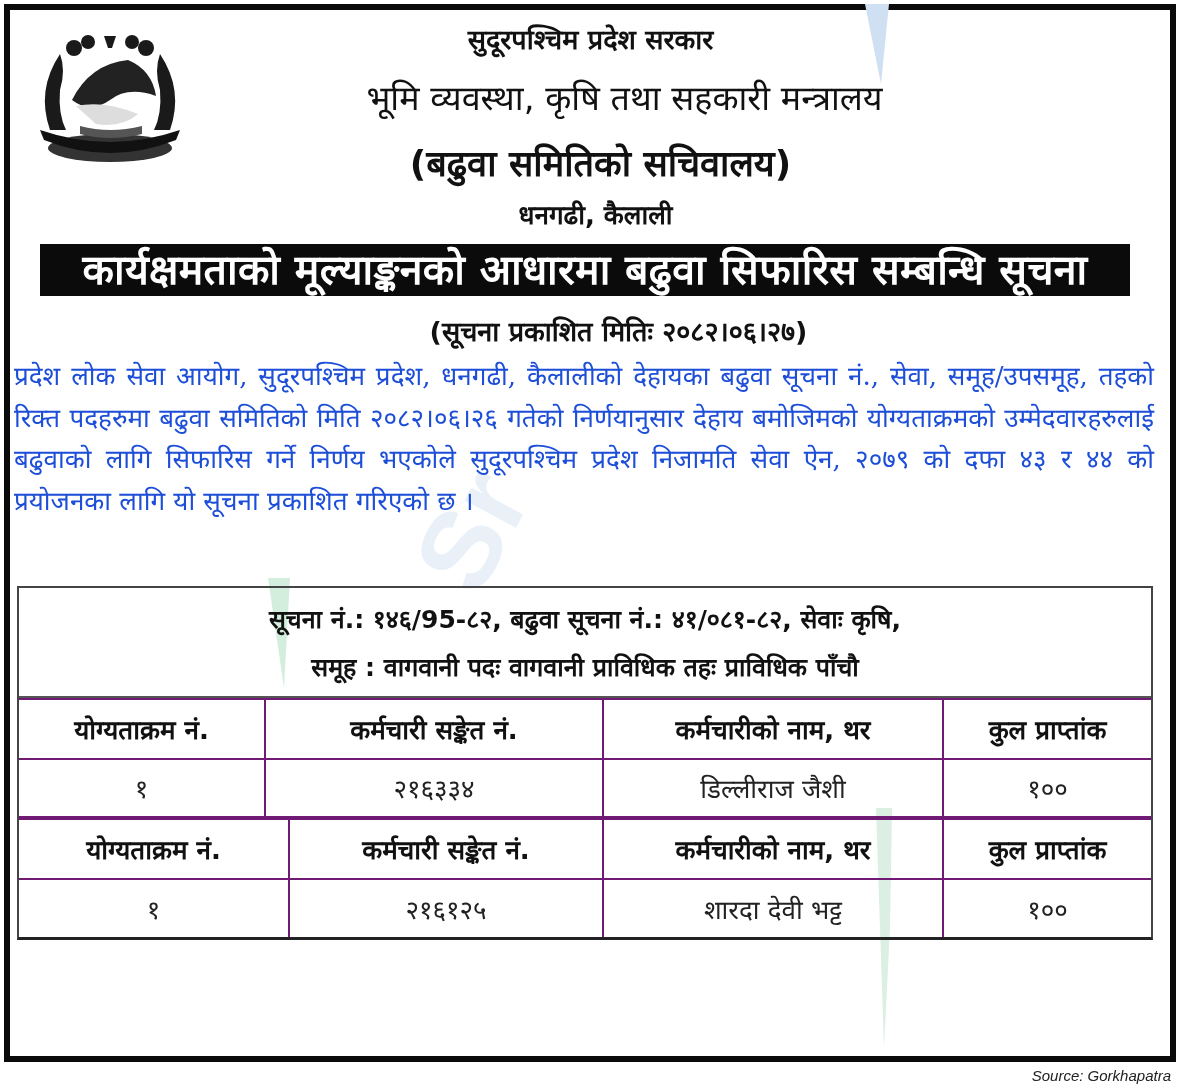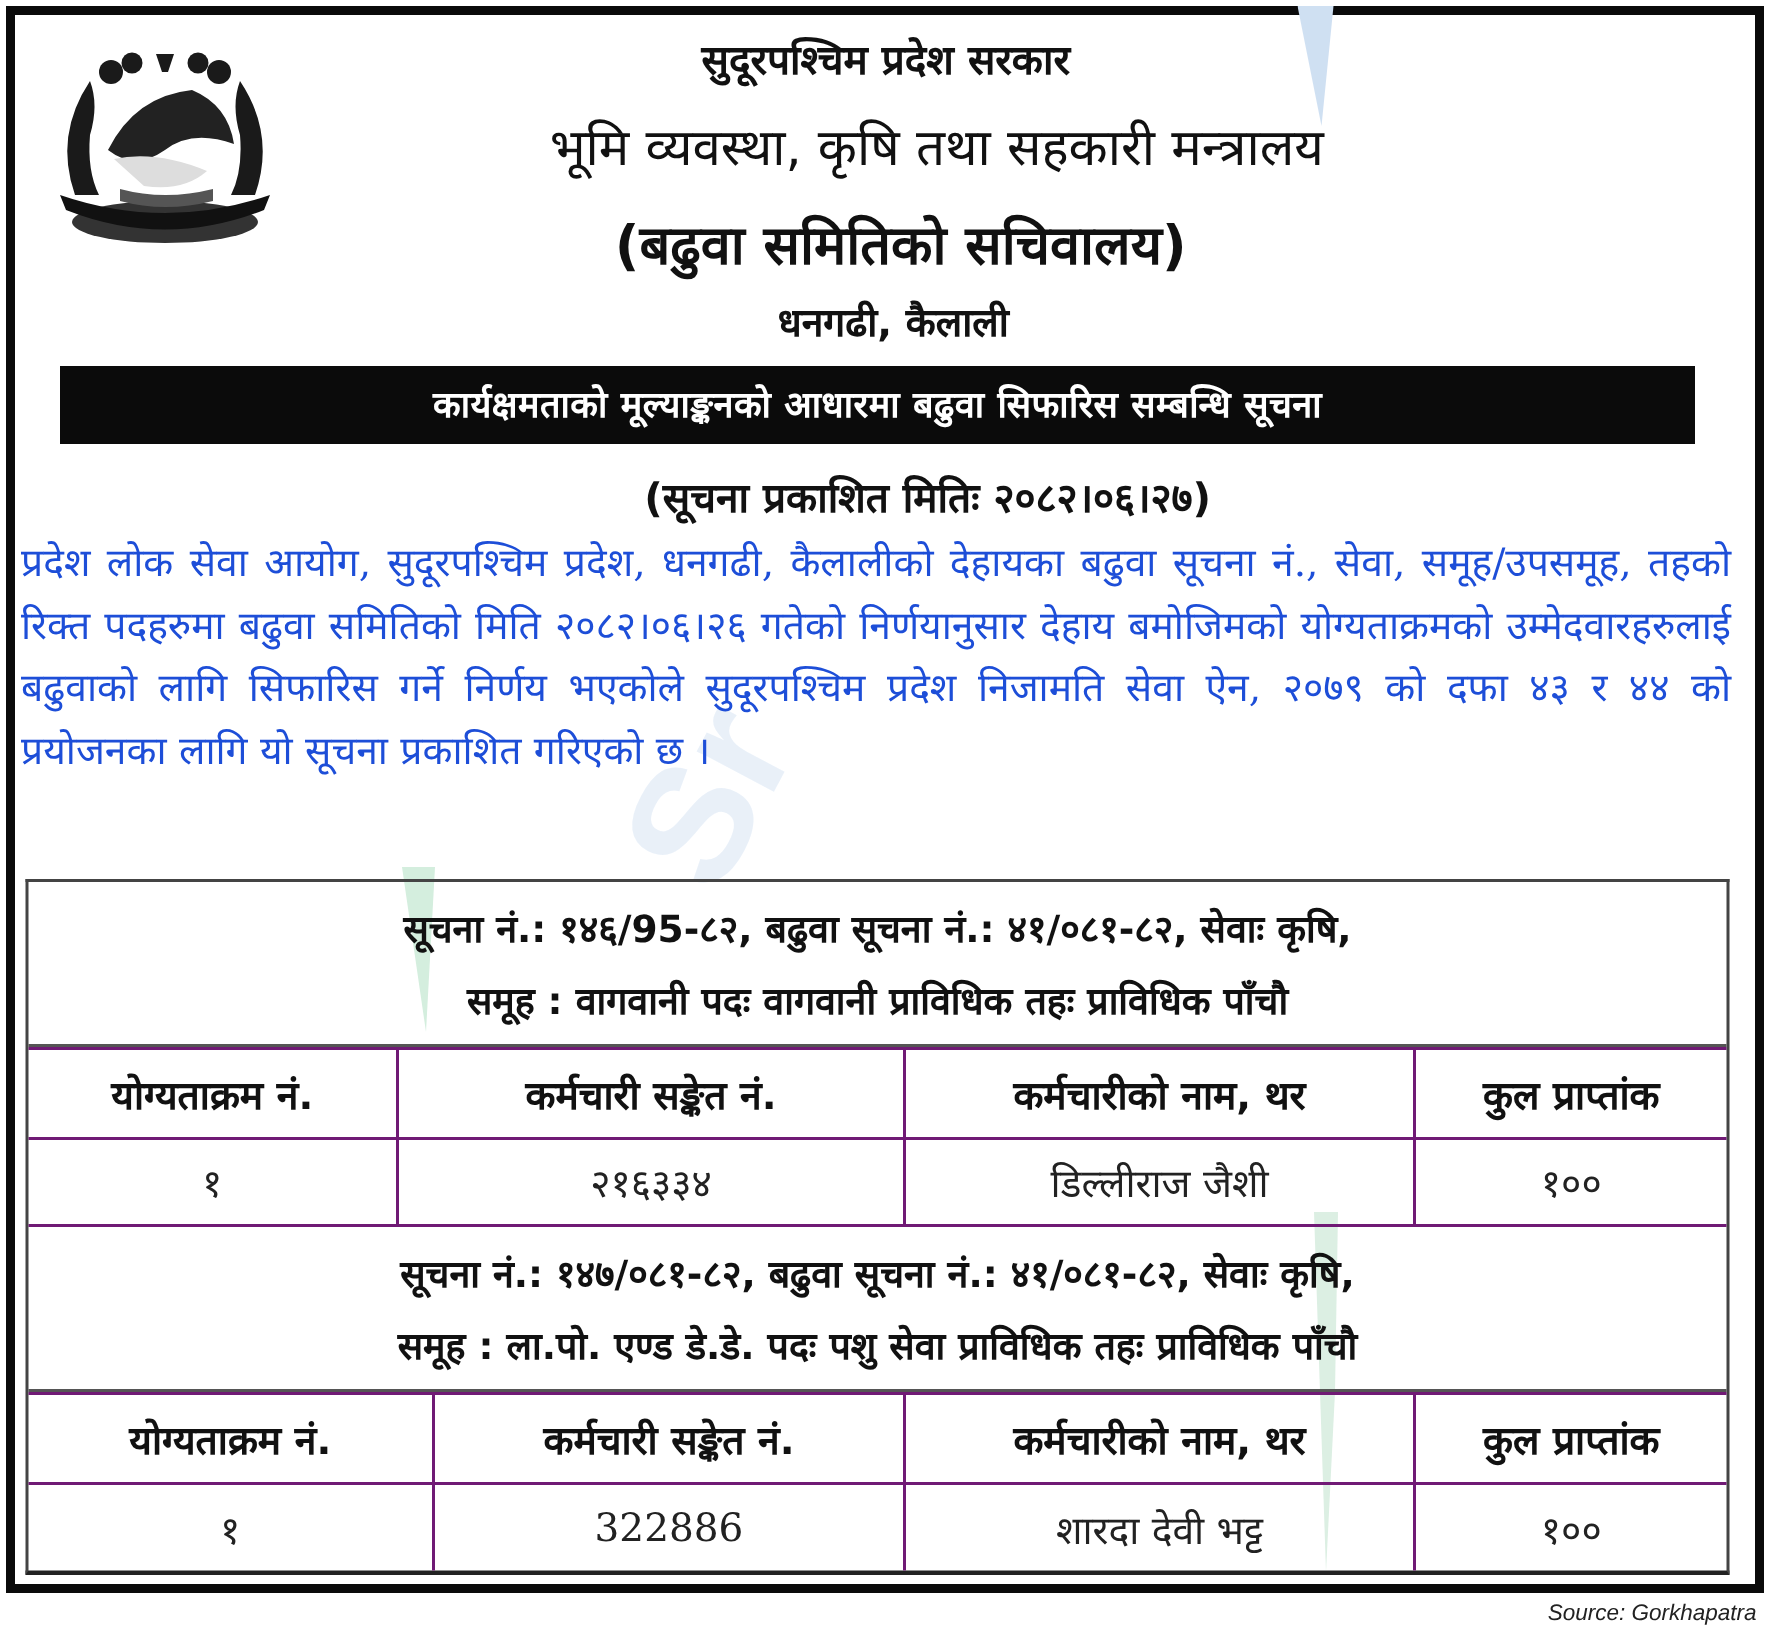--- a/index.html
+++ b/index.html
@@ -15,21 +15,21 @@
 
     .hdr { position: absolute; left: 0; width: 100%; text-align: center; color: #111; }
     .hdr-gov { top: 20px; font-size: 27px; font-weight: bold; }
     .hdr-ministry { top: 74px; font-size: 34px; font-weight: normal; padding-left: 68px; }
     .hdr-secretariat { top: 138px; font-size: 36px; font-weight: bold; padding-left: 20px; }
     .hdr-location { top: 196px; font-size: 26px; font-weight: bold; padding-left: 10px; }
 
     .title-bar {
       position: absolute; left: 40px; top: 244px; width: 1090px; height: 52px;
       background: #0b0b0b; color: #fff; text-align: center;
-      font-size: 24px; font-weight: bold; line-height: 52px; letter-spacing: 0.3px;
+      font-size: 41px; font-weight: bold; line-height: 52px; letter-spacing: 0.3px;
     }
     .pub-date {
       position: absolute; left: 0; top: 312px; width: 100%; text-align: center;
       font-size: 27px; font-weight: bold; margin-left: 28px;
     }
 
     .body-text {
       position: absolute; left: 14px; top: 356px; width: 1140px;
       font-family: "DejaVu Serif", serif; font-size: 26px; line-height: 41.5px;
       text-align: justify; text-align-last: left; color: #1d4ed8;
@@ -128,41 +128,37 @@
     </tr>
     <tr>
       <td>१</td>
       <td>२१६३३४</td>
       <td>डिल्लीराज जैशी</td>
       <td>१००</td>
     </tr>
   </tbody>
     </table>
 
-  <div class="sec-head">
-    <span class="l">सूचना नं.: १४७/०८१-८२, बढुवा सूचना नं.: ४१/०८१-८२, सेवाः कृषि,</span>
-    <span class="l">समूह : ला.पो. एण्ड डे.डे. पदः पशु सेवा प्राविधिक तहः प्राविधिक पाँचौ</span>
-  </div>
   <table class="t2 tbl-last">
     <colgroup>
         <col class="c1">
         <col class="c2">
         <col class="c3">
         <col>
       </colgroup>
     <tbody>
         <tr>
       <th>योग्यताक्रम नं.</th>
       <th>कर्मचारी सङ्केत नं.</th>
       <th>कर्मचारीको नाम, थर</th>
       <th>कुल प्राप्तांक</th>
     </tr>
     <tr>
       <td>१</td>
-      <td>322886</td>
+      <td>२१६१२५</td>
       <td>शारदा देवी भट्ट</td>
       <td>१००</td>
     </tr>
   </tbody>
     </table>
 </div>
 
 <div class="source">Source: Gorkhapatra</div>
 
 </body></html>

